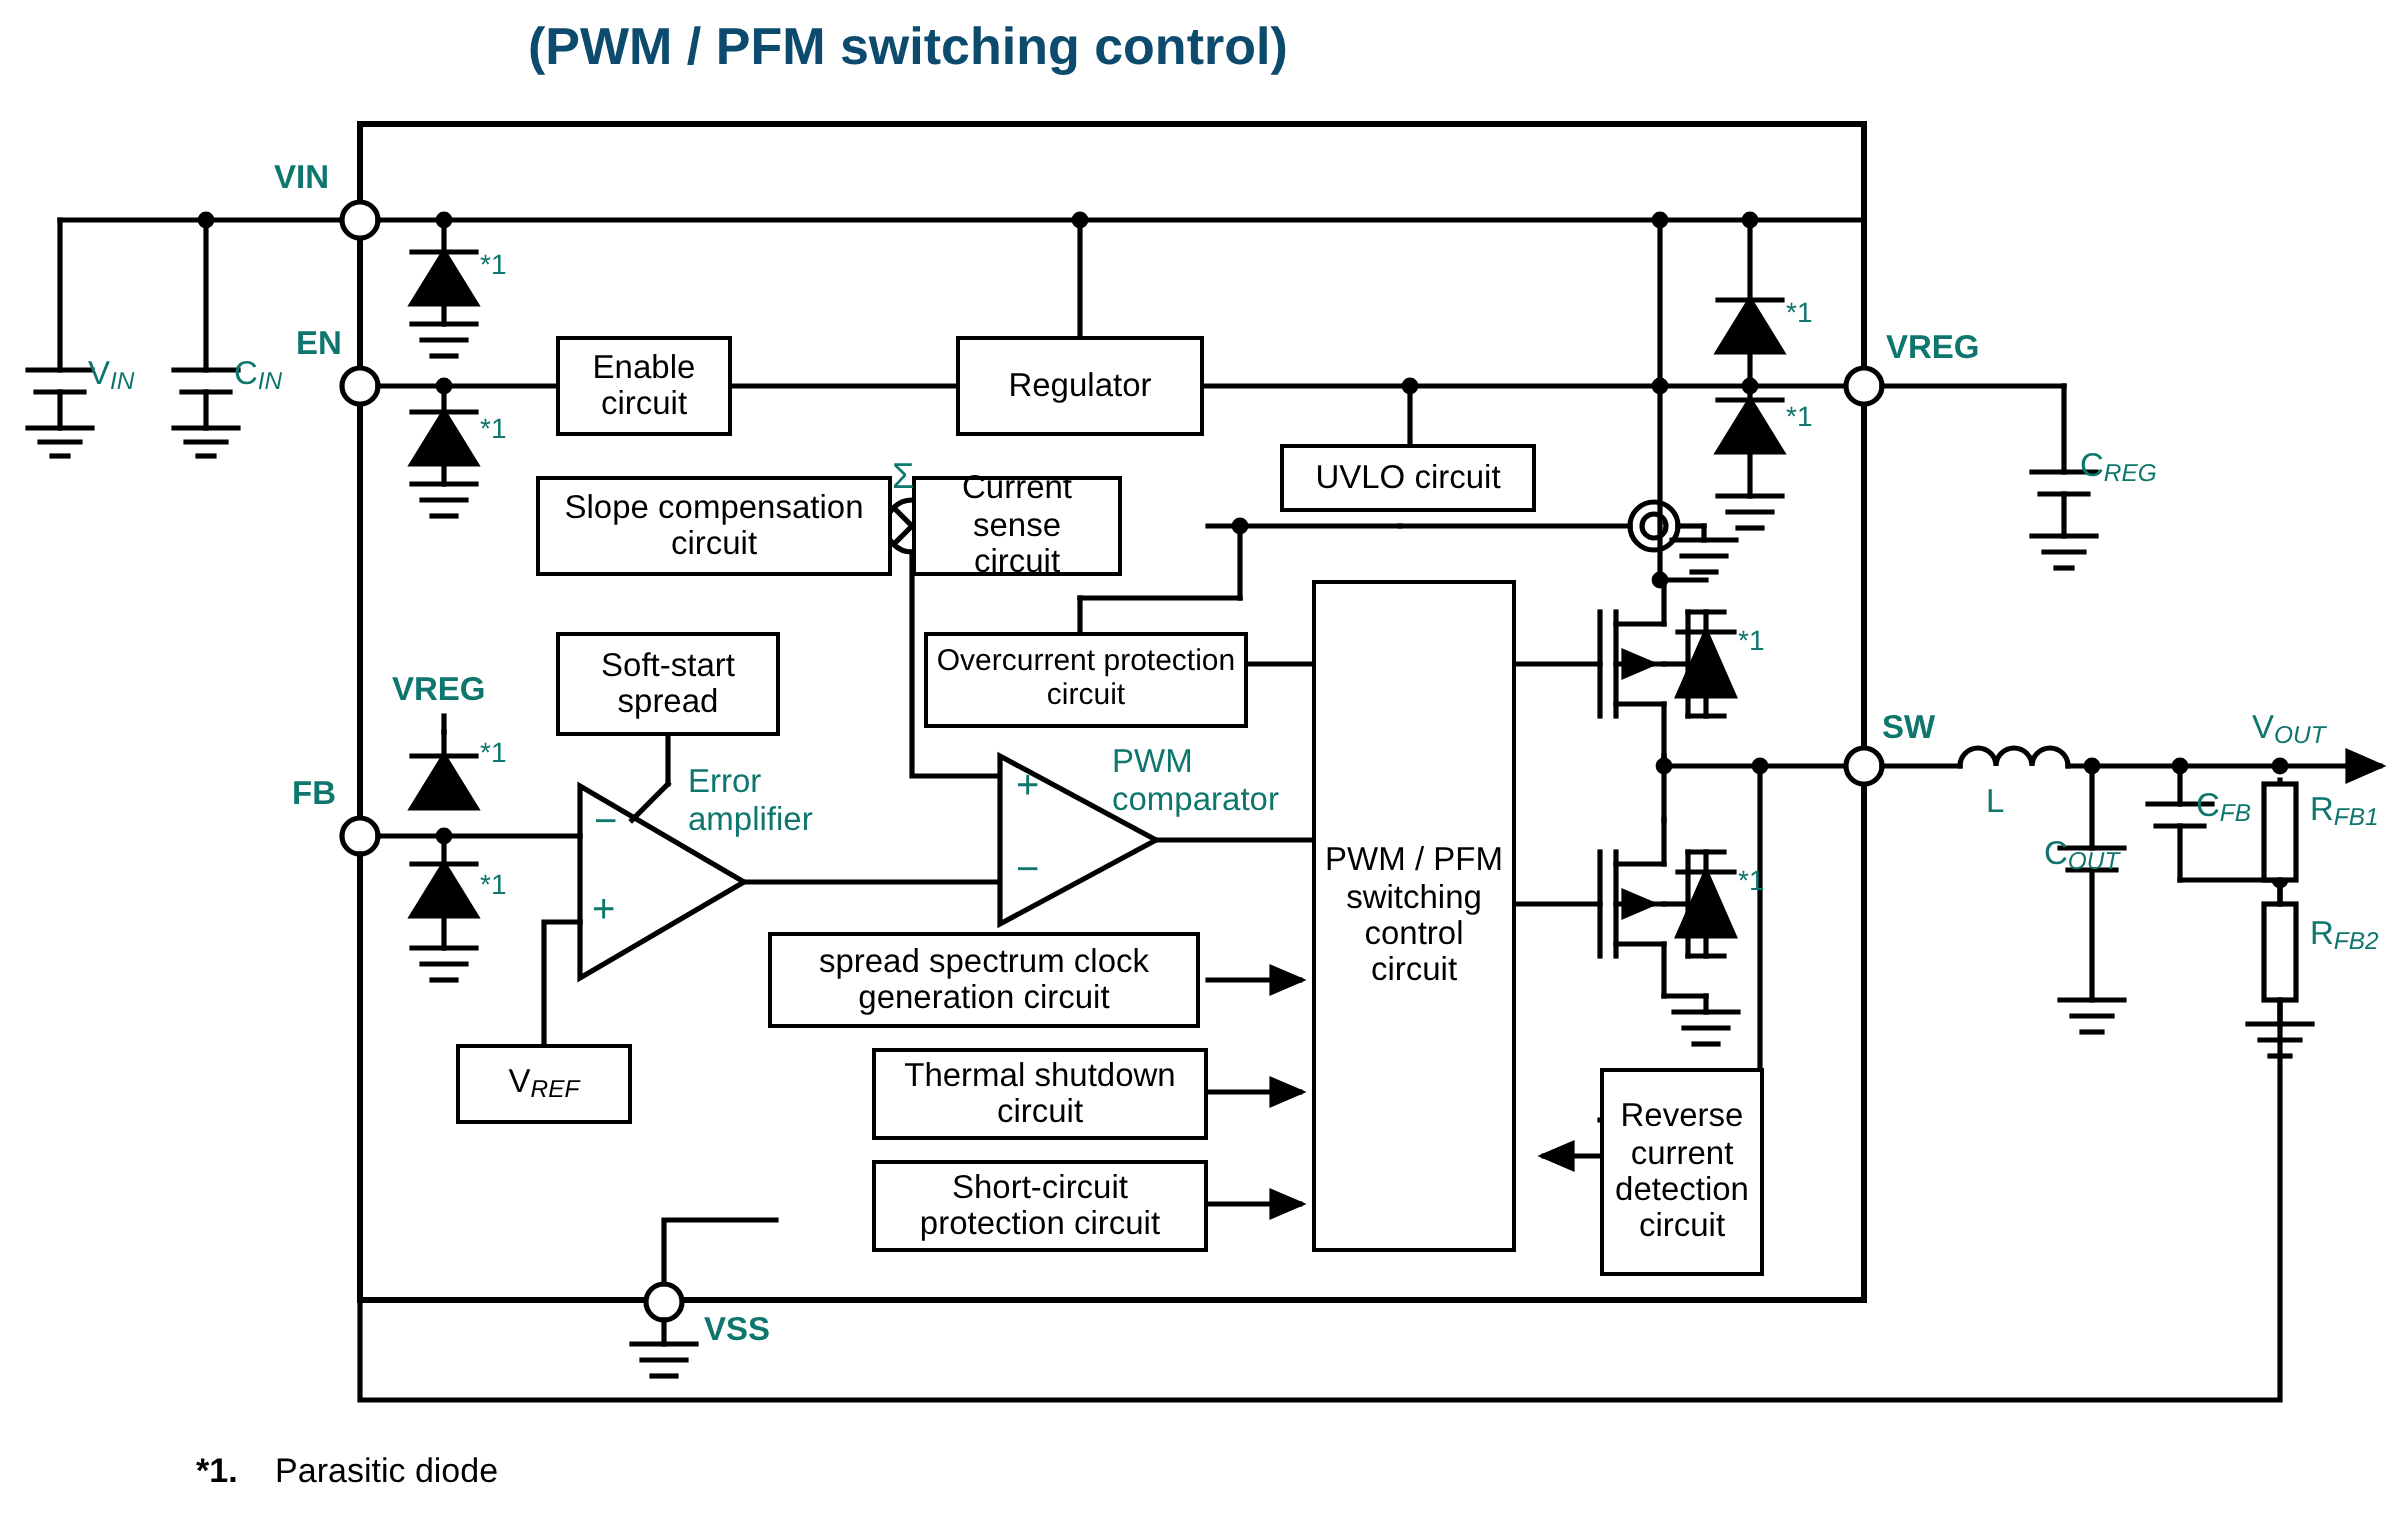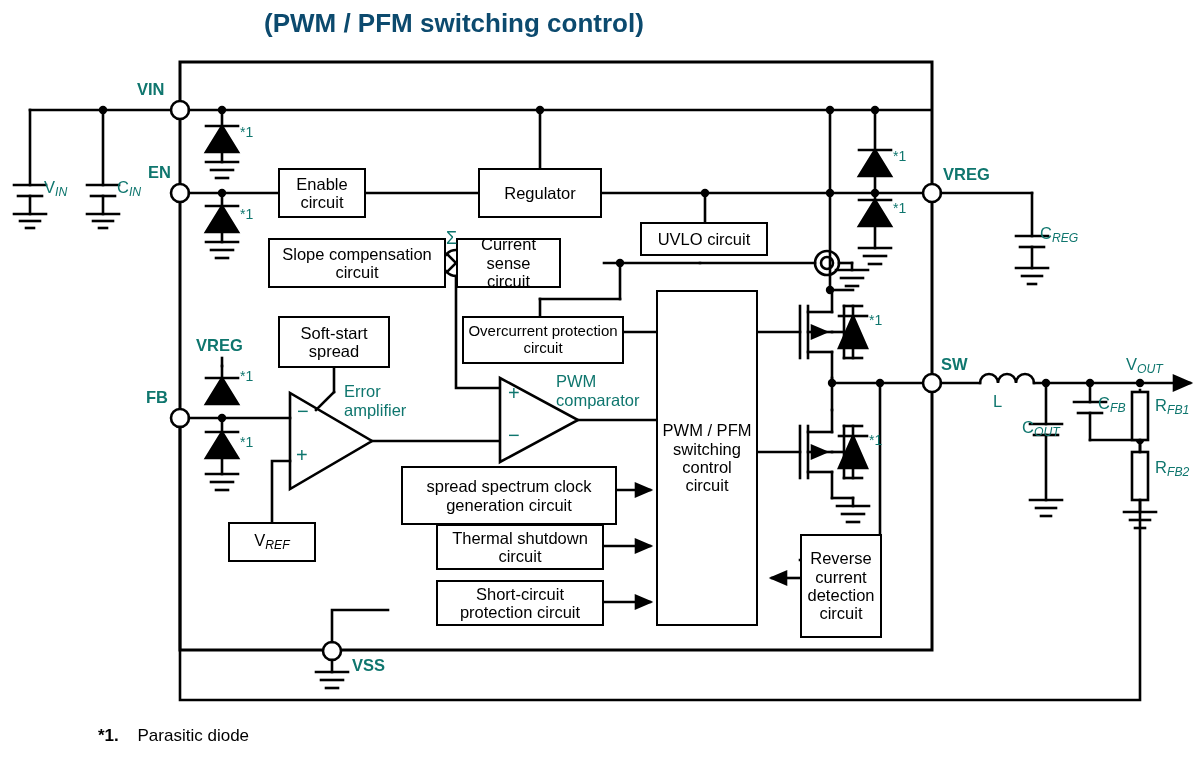--- a/index.html
+++ b/index.html
@@ -372,21 +372,21 @@
 circuit</span>
   </div>
 
   <div class="blk" style="left:656px; top:290px; width:102px; height:336px;">
     <span style="white-space:pre-line">PWM / PFM
 switching
 control
 circuit</span>
   </div>
 
-  <div class="blk" style="left:401px; top:466px; width:216px; height:59px;">
+  <div class="blk" style="left:384px; top:466px; width:216px; height:48px;">
     <span style="white-space:pre-line">spread spectrum clock
 generation circuit</span>
   </div>
 
   <div class="blk" style="left:436px; top:524px; width:168px; height:46px;">
     <span style="white-space:pre-line">Thermal shutdown
 circuit</span>
   </div>
 
   <div class="blk" style="left:436px; top:580px; width:168px; height:46px;">

